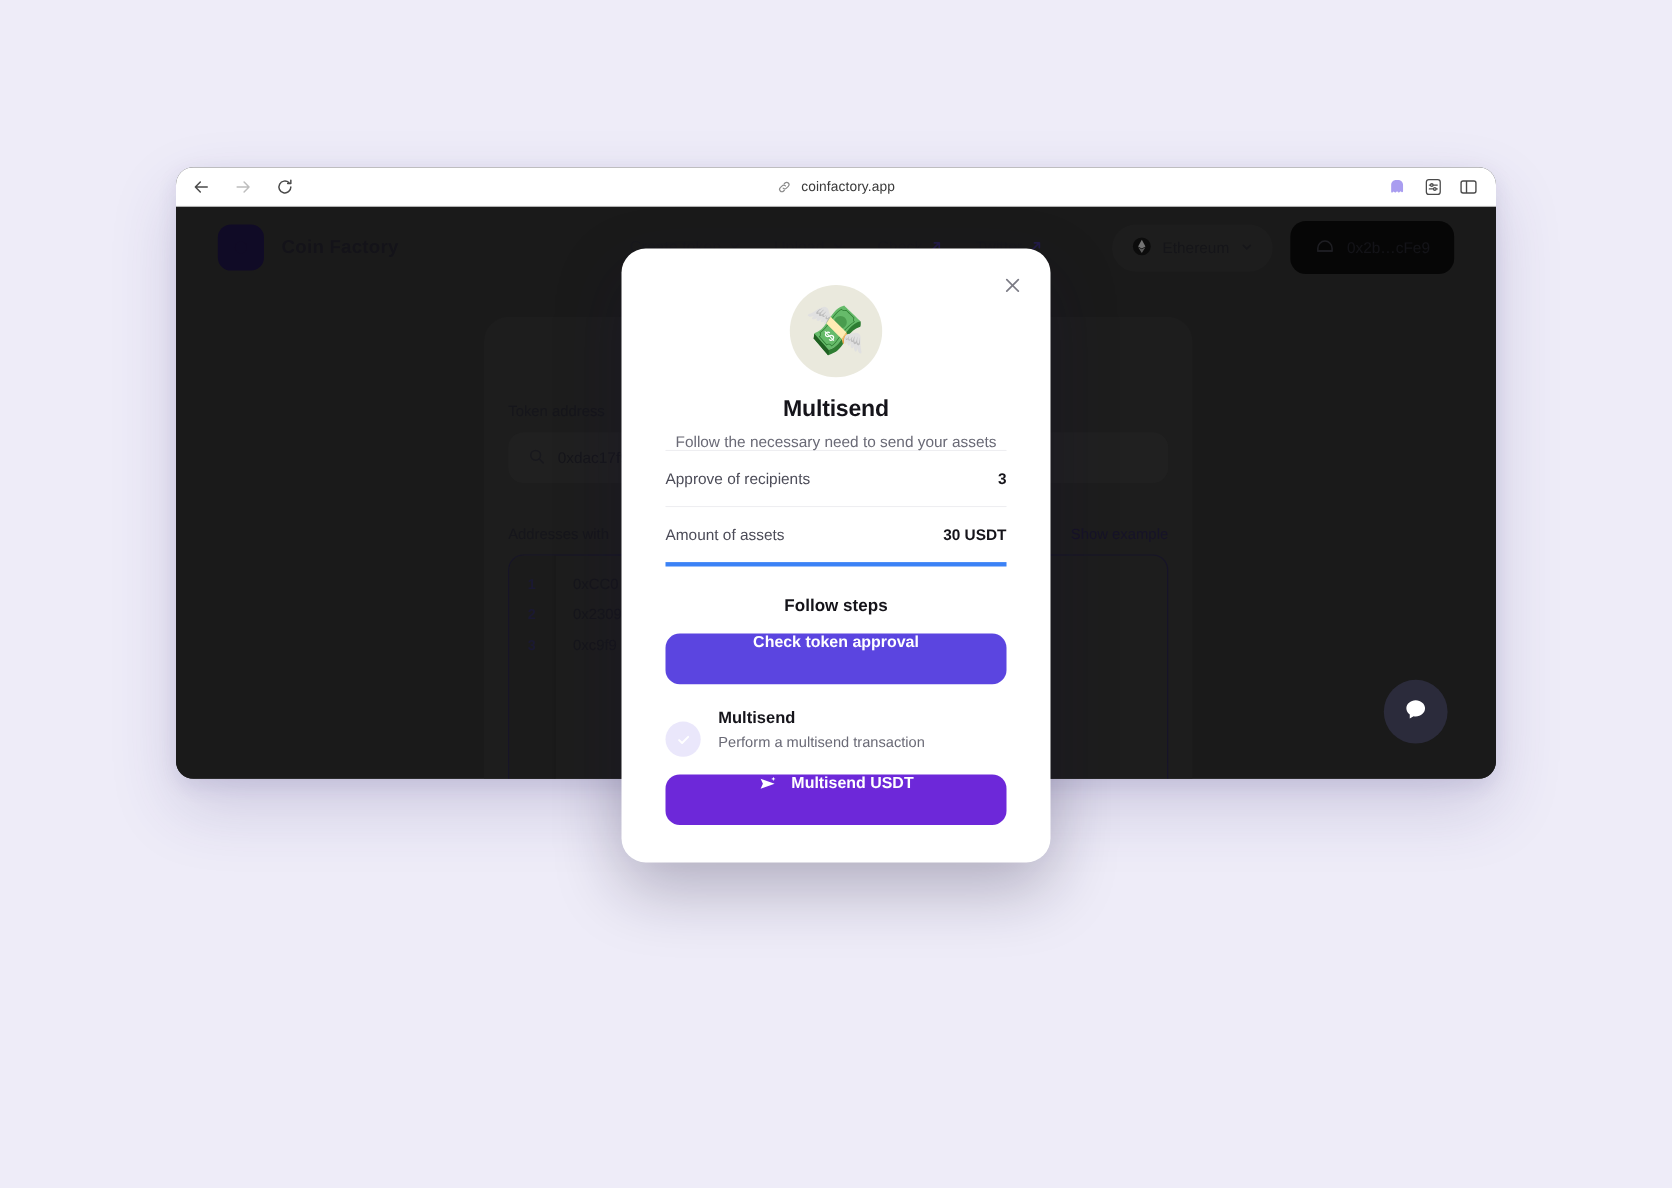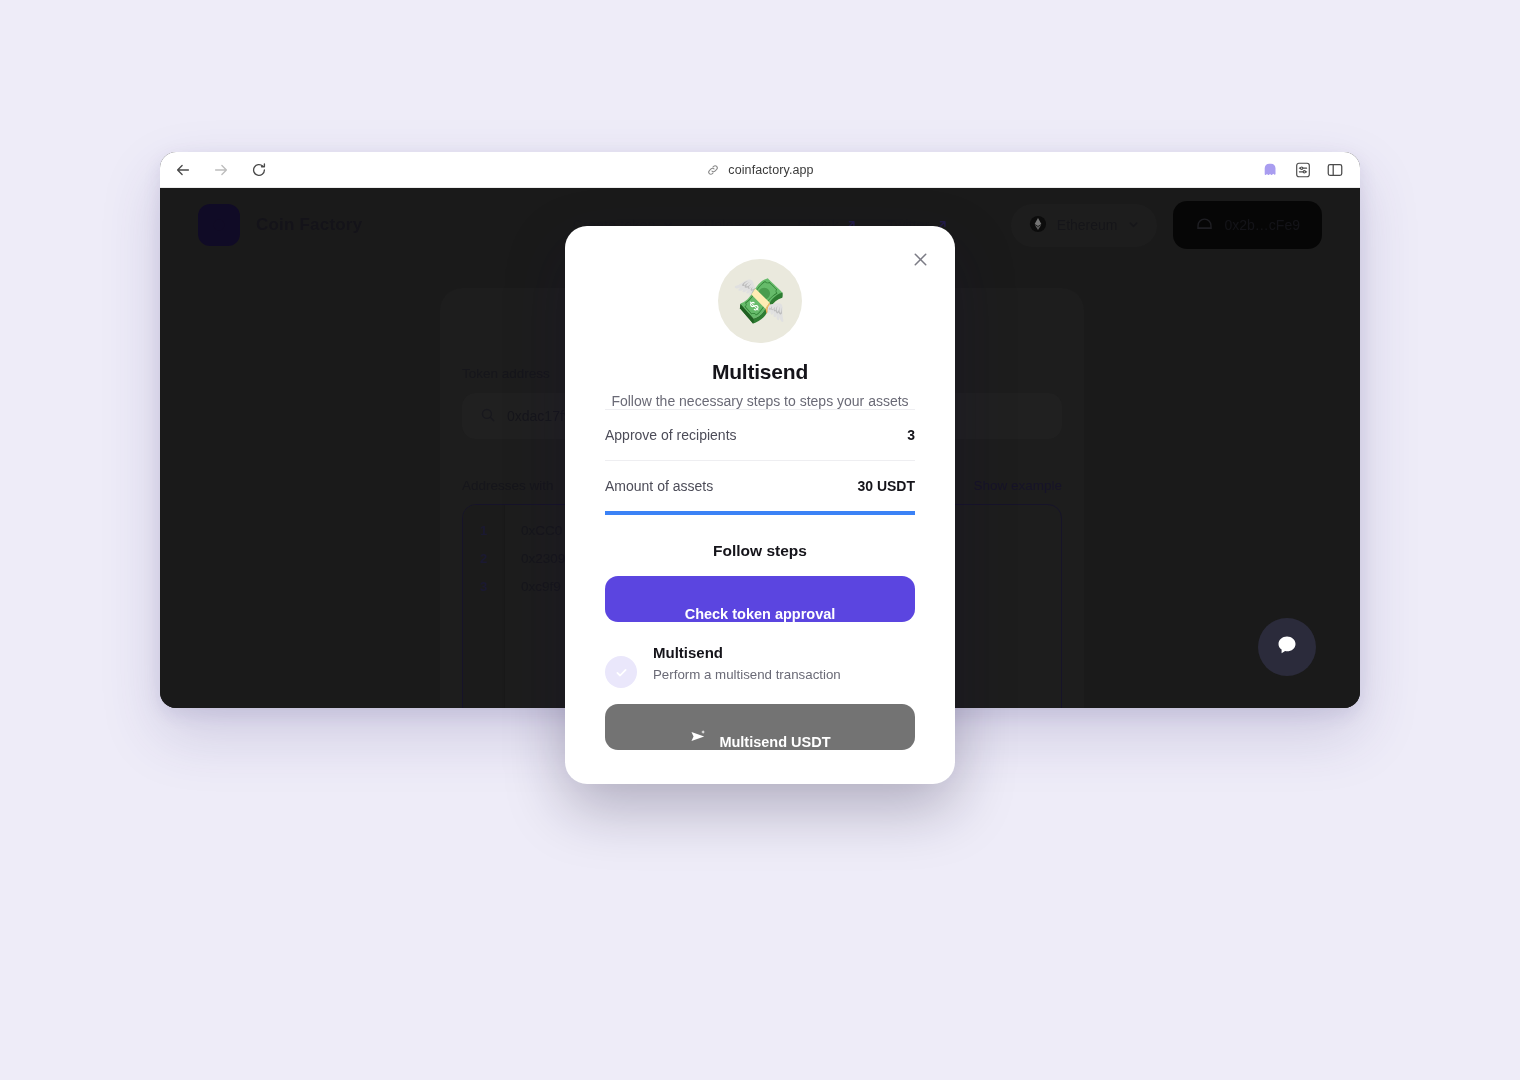--- a/index.html
+++ b/index.html
@@ -156,27 +156,27 @@
   .step-dot {
     flex: 0 0 auto; width: 32px; height: 32px; border-radius: 50%;
     background: #eae7fb; display: flex; align-items: center; justify-content: center;
     margin-top: 14px;
   }
   .step-body { flex: 1; padding-top: 2px; }
   .step-name { font-size: 15px; font-weight: 700; color: #15141a; }
   .step-desc { font-size: 13.3px; color: #6a6a76; line-height: 1.42; margin-top: 5px; }
 
   .btn {
-    display: flex; align-items: flex-end; justify-content: center; gap: 11px;
+    display: flex; align-items: flex-start; justify-content: center; gap: 11px;
     height: 46px; border-radius: 13px; margin-top: 16px;
     font-size: 14.5px; font-weight: 700; color: #ffffff; cursor: pointer;
     border: none; width: 100%; font-family: inherit;
   }
   .btn-primary { background: #5b45e0; }
-  .btn-muted { background: #737373; }
+  .btn-muted { background: #6d28d9; }
 </style>
 </head>
 <body>
 
 <div class="browser">
 
   <div class="chrome-bar">
     <div class="chrome-nav">
       <span class="chrome-ico">
         <svg viewBox="0 0 20 20" fill="none" stroke="#4a4a4a" stroke-width="1.5" stroke-linecap="round" stroke-linejoin="round">
@@ -374,21 +374,21 @@
 <div class="modal">
 
   <div class="modal-close">
     <svg width="19" height="19" viewBox="0 0 20 20" fill="none" stroke="#7b7b85" stroke-width="1.6" stroke-linecap="round">
         <path d="M4.5 4.5 15.5 15.5M15.5 4.5 4.5 15.5"></path>
       </svg>
   </div>
 
   <div class="modal-emoji">💸</div>
   <div class="modal-title">Multisend</div>
-  <div class="modal-sub">Follow the necessary steps to steps your assets</div>
+  <div class="modal-sub">Follow the necessary need to send your assets</div>
 
   <div class="kv">
     <div class="kv-k">Approve of recipients</div>
     <div class="kv-v">3</div>
   </div>
   <div class="kv kv-last">
     <div class="kv-k">Amount of assets</div>
     <div class="kv-v">30 USDT</div>
   </div>
 

